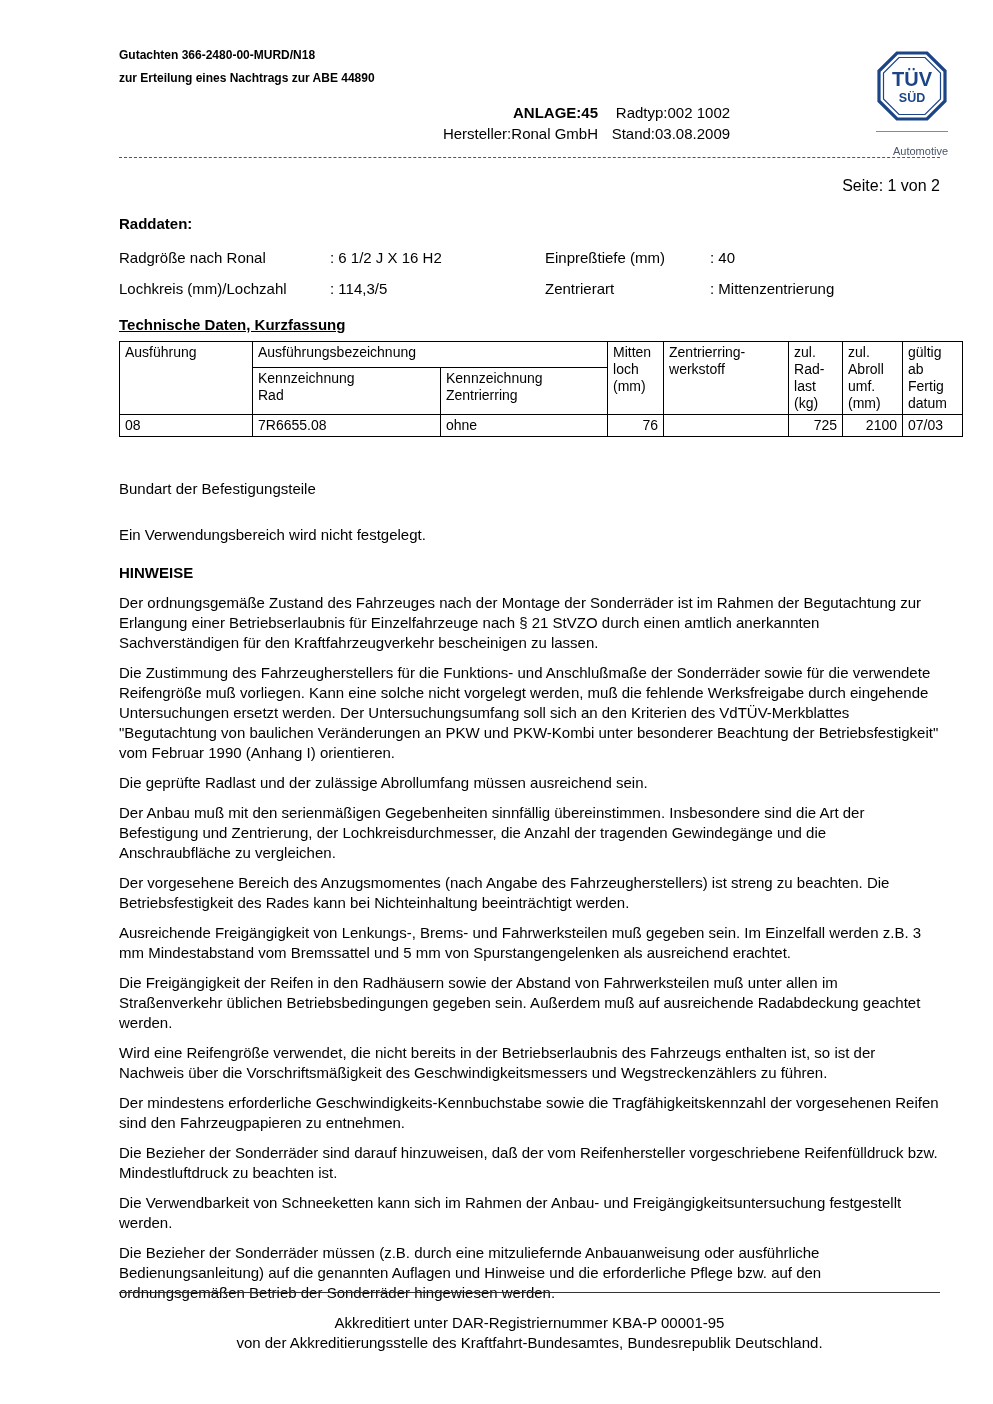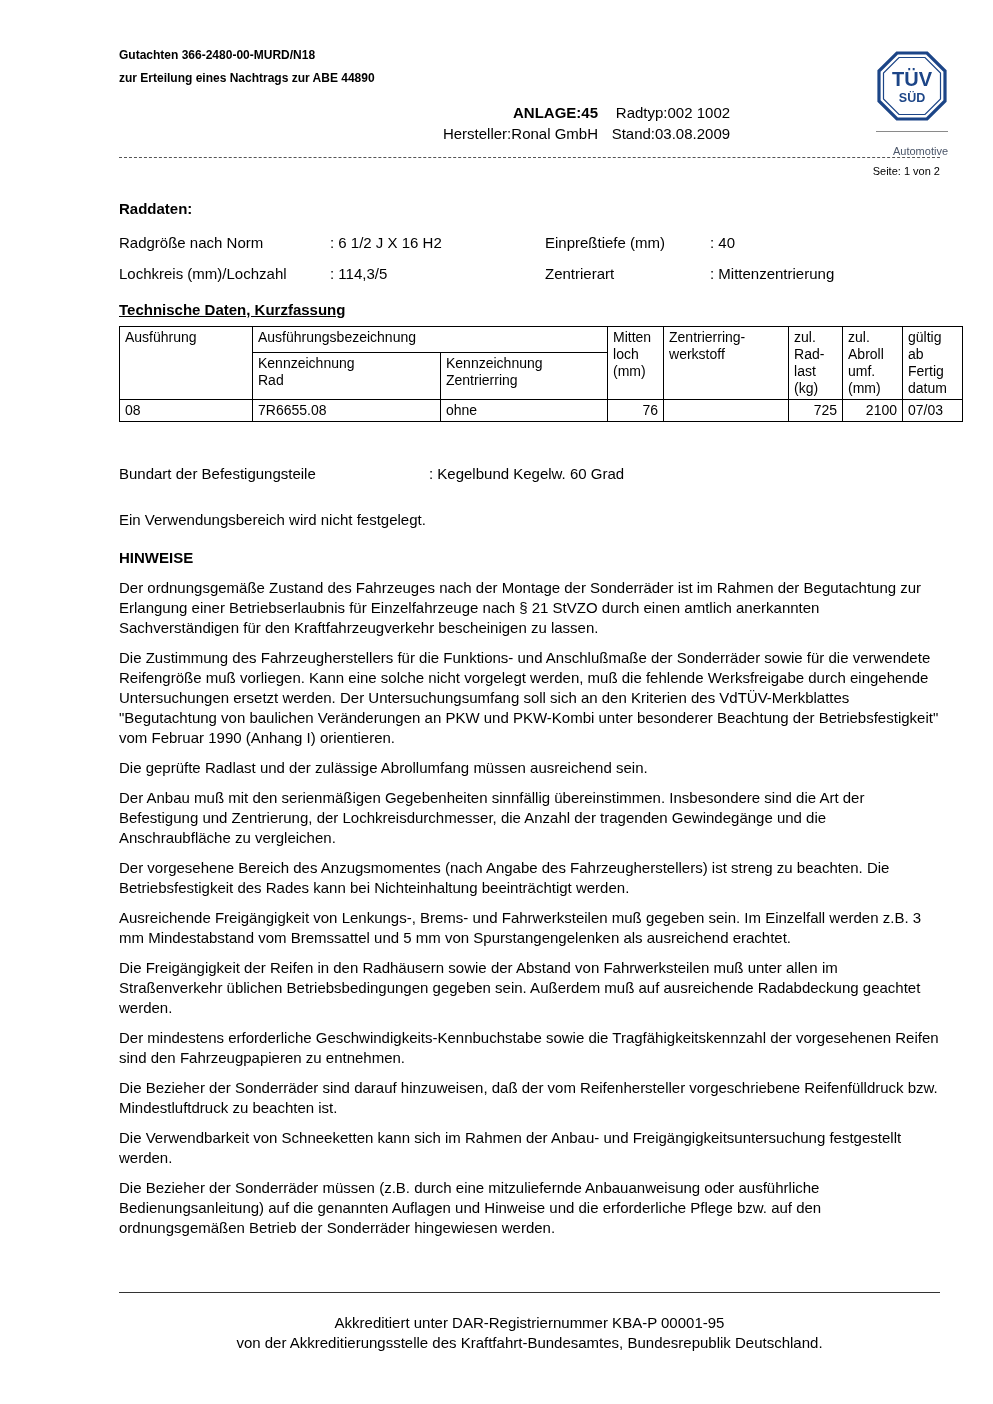--- a/index.html
+++ b/index.html
@@ -25,21 +25,21 @@
   
   .doc-title { margin-top: 44px; font-size: 12px; font-weight: bold; line-height: 23px; }
   .meta-row { margin-top: 12px; display: flex; }
   .meta-left { width: 479px; }
   .meta-line { line-height: 21px; text-align: right; }
   .meta-label { display: inline-block; width: 81px; }
   .meta-label-r { display: inline-block; width: 57px; }
   .bold { font-weight: bold; }
 
   .dashed-rule { margin-top: 13px; border-top: 1px dashed #555; height: 0; }
-  .page-indicator { margin-top: 5px; text-align: right; font-size: 11px; line-height: 16px; }
+  .page-indicator { margin-top: 20px; text-align: right; font-size: 16px; line-height: 16px; }
 
   
   .logo-block { position: absolute; top: 50px; right: 45px; width: 72px; }
   .logo-caption {
     margin-top: 4px;
     border-top: 1px solid #8a8a8a;
     padding-top: 13px;
     font-size: 11px;
     line-height: 13px;
     text-align: right;
@@ -131,21 +131,21 @@
           <span class="meta-label-r">Stand:</span><span>03.08.2009</span>
         </div>
       </div>
     </div>
 
     <div class="dashed-rule"></div>
     <div class="page-indicator">Seite: 1 von 2</div>
 
     <div class="section-heading">Raddaten:</div>
     <div class="raddaten-grid">
-      <span>Radgröße nach Norm</span>
+      <span>Radgröße nach Ronal</span>
       <span>: 6 1/2 J X 16 H2</span>
       <span>Einpreßtiefe (mm)</span>
       <span>: 40</span>
 
       <span>Lochkreis (mm)/Lochzahl</span>
       <span>: 114,3/5</span>
       <span>Zentrierart</span>
       <span>: Mittenzentrierung</span>
     </div>
 
@@ -197,32 +197,32 @@
           <td></td>
           <td class="num">725</td>
           <td class="num">2100</td>
           <td>07/03</td>
         </tr>
       </tbody>
     </table>
 
     <div class="bundart-row">
       <span>Bundart der Befestigungsteile</span>
-      <span>: Kegelbund Kegelw. 60 Grad</span>
     </div>
     <div class="verwendung">Ein Verwendungsbereich wird nicht festgelegt.</div>
 
     <div class="hinweise-heading">HINWEISE</div>
     <p class="para">Der ordnungsgemäße Zustand des Fahrzeuges nach der Montage der Sonderräder ist im Rahmen der Begutachtung zur Erlangung einer Betriebserlaubnis für Einzelfahrzeuge nach § 21 StVZO durch einen amtlich anerkannten Sachverständigen für den Kraftfahrzeugverkehr bescheinigen zu lassen.</p>
     <p class="para">Die Zustimmung des Fahrzeugherstellers für die Funktions- und Anschlußmaße der Sonderräder sowie für die verwendete Reifengröße muß vorliegen. Kann eine solche nicht vorgelegt werden, muß die fehlende Werksfreigabe durch eingehende Untersuchungen ersetzt werden. Der Untersuchungsumfang soll sich an den Kriterien des VdTÜV-Merkblattes "Begutachtung von baulichen Veränderungen an PKW und PKW-Kombi unter besonderer Beachtung der Betriebsfestigkeit" vom Februar 1990 (Anhang I) orientieren.</p>
     <p class="para">Die geprüfte Radlast und der zulässige Abrollumfang müssen ausreichend sein.</p>
     <p class="para">Der Anbau muß mit den serienmäßigen Gegebenheiten sinnfällig übereinstimmen. Insbesondere sind die Art der Befestigung und Zentrierung, der Lochkreisdurchmesser, die Anzahl der tragenden Gewindegänge und die Anschraubfläche zu vergleichen.</p>
     <p class="para">Der vorgesehene Bereich des Anzugsmomentes (nach Angabe des Fahrzeugherstellers) ist streng zu beachten. Die Betriebsfestigkeit des Rades kann bei Nichteinhaltung beeinträchtigt werden.</p>
     <p class="para">Ausreichende Freigängigkeit von Lenkungs-, Brems- und Fahrwerksteilen muß gegeben sein. Im Einzelfall werden z.B. 3 mm Mindestabstand vom Bremssattel und 5 mm von Spurstangengelenken als ausreichend erachtet.</p>
     <p class="para">Die Freigängigkeit der Reifen in den Radhäusern sowie der Abstand von Fahrwerksteilen muß unter allen im Straßenverkehr üblichen Betriebsbedingungen gegeben sein. Außerdem muß auf ausreichende Radabdeckung geachtet werden.</p>
+    <p class="para">Wird eine Reifengröße verwendet, die nicht bereits in der Betriebserlaubnis des Fahrzeugs enthalten ist, so ist der Nachweis über die Vorschriftsmäßigkeit des Geschwindigkeitsmessers und Wegstreckenzählers zu führen.</p>
     <p class="para">Der mindestens erforderliche Geschwindigkeits-Kennbuchstabe sowie die Tragfähigkeitskennzahl der vorgesehenen Reifen sind den Fahrzeugpapieren zu entnehmen.</p>
     <p class="para">Die Bezieher der Sonderräder sind darauf hinzuweisen, daß der vom Reifenhersteller vorgeschriebene Reifenfülldruck bzw. Mindestluftdruck zu beachten ist.</p>
     <p class="para">Die Verwendbarkeit von Schneeketten kann sich im Rahmen der Anbau- und Freigängigkeitsuntersuchung festgestellt werden.</p>
     <p class="para">Die Bezieher der Sonderräder müssen (z.B. durch eine mitzuliefernde Anbauanweisung oder ausführliche Bedienungsanleitung) auf die genannten Auflagen und Hinweise und die erforderliche Pflege bzw. auf den ordnungsgemäßen Betrieb der Sonderräder hingewiesen werden.</p>
 
   </div>
 
   <div class="footer">
     <div>Akkreditiert unter DAR-Registriernummer KBA-P 00001-95</div>
     <div>von der Akkreditierungsstelle des Kraftfahrt-Bundesamtes, Bundesrepublik Deutschland.</div>

